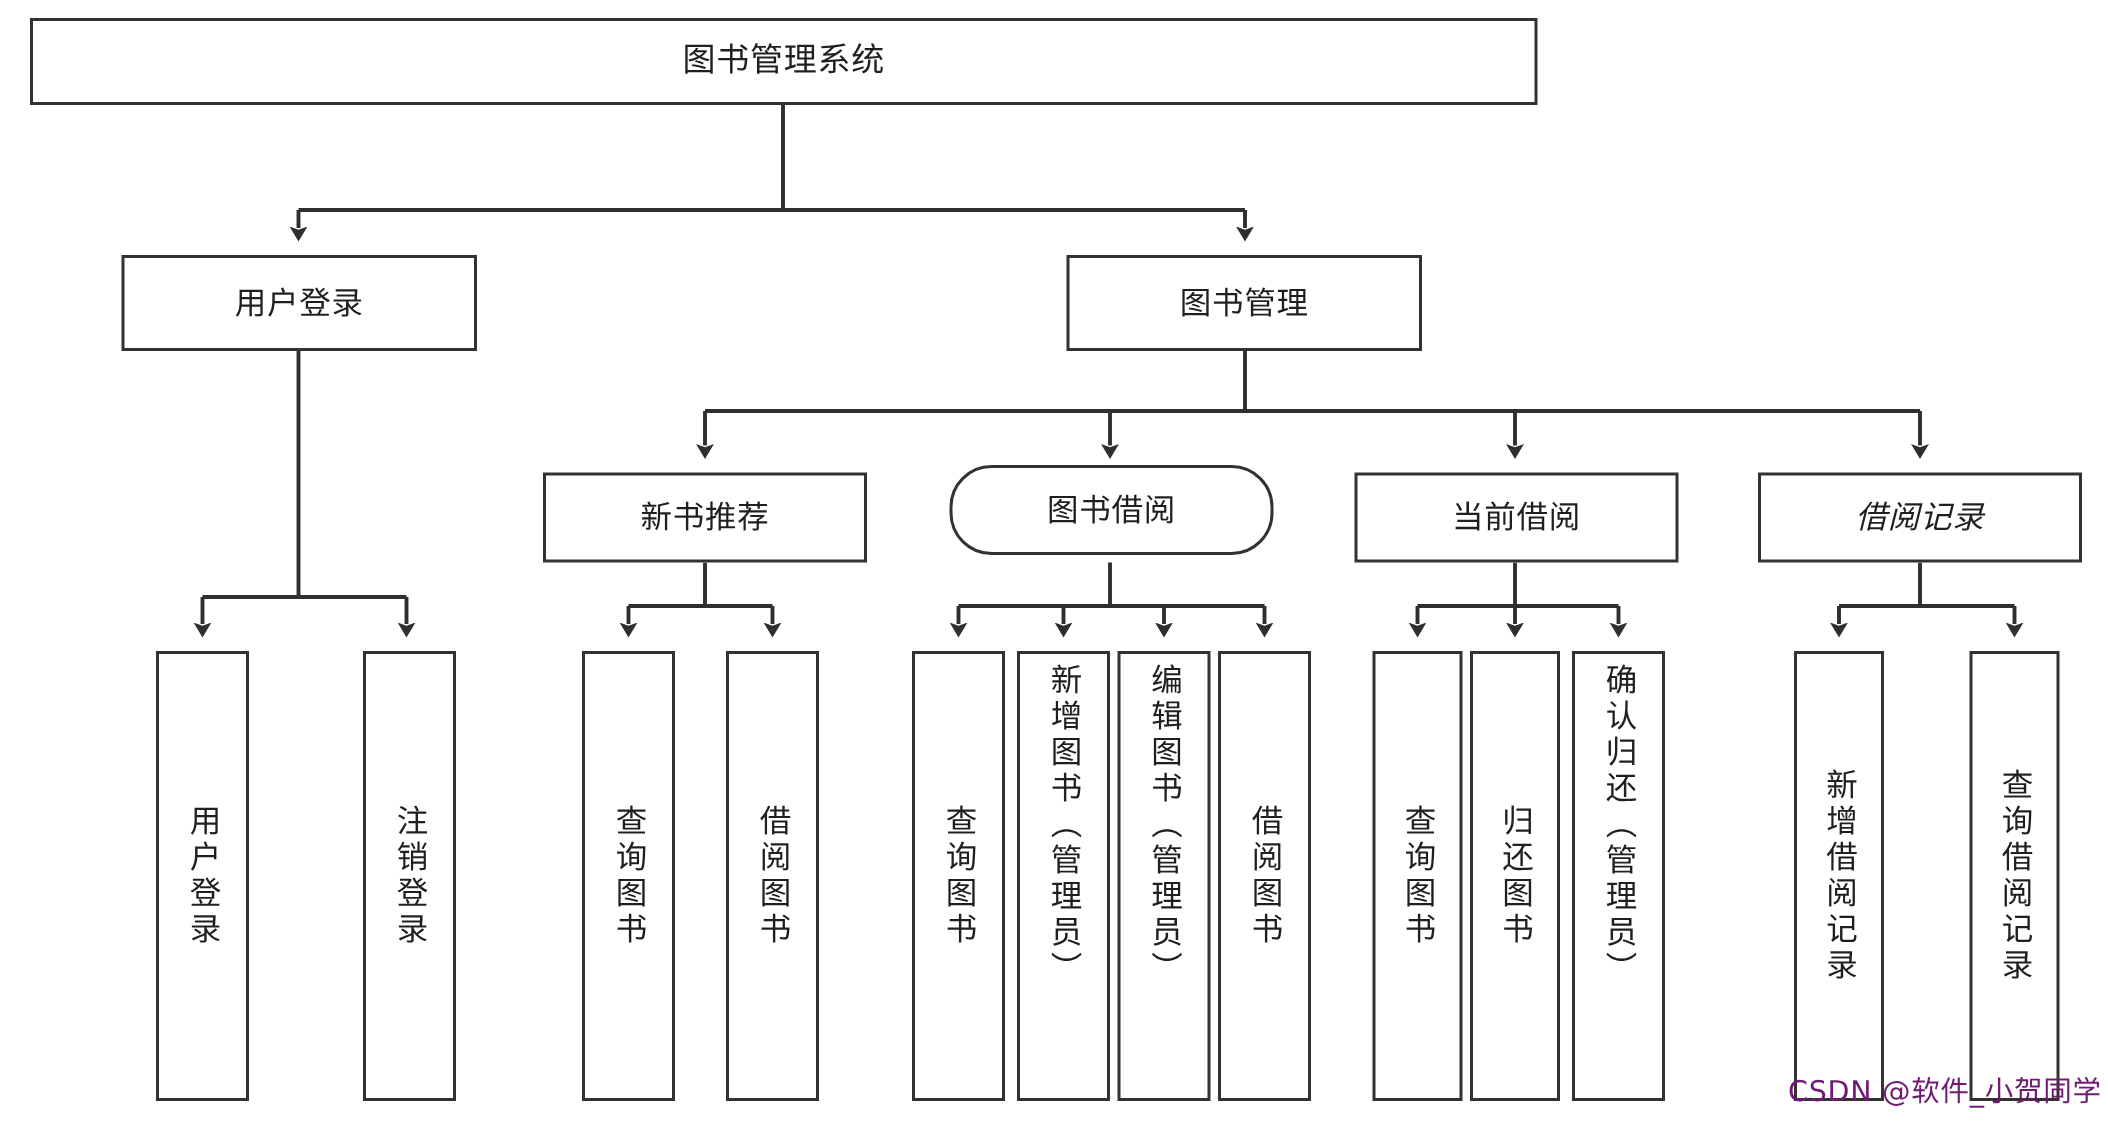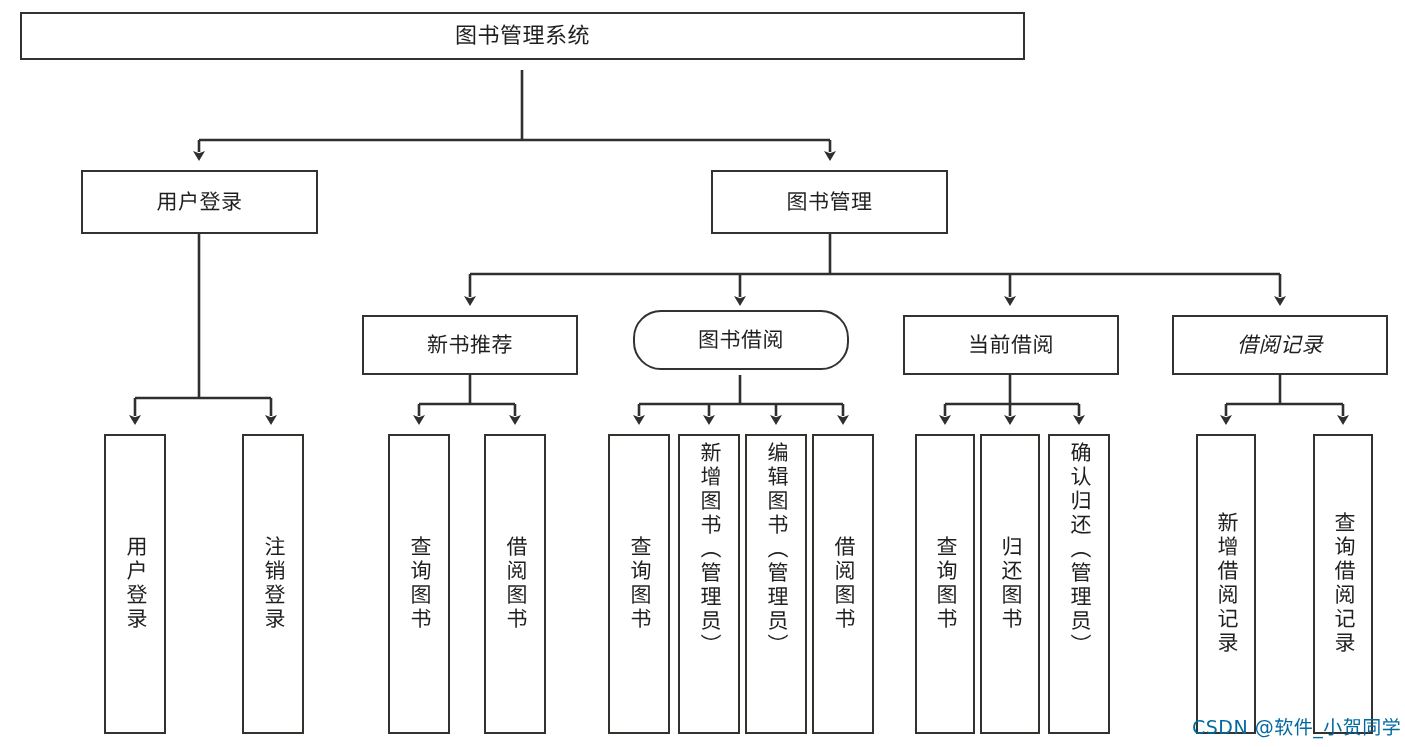--- a/index.html
+++ b/index.html
@@ -128,21 +128,21 @@
       <path d="M1010,404 L1010,416" marker-end="url(#arrow)"></path>
       <path d="M1079,404 L1079,416" marker-end="url(#arrow)"></path>
 
       <path d="M1280,375 L1280,404"></path>
       <path d="M1226,404 L1343,404"></path>
       <path d="M1226,404 L1226,416" marker-end="url(#arrow)"></path>
       <path d="M1343,404 L1343,416" marker-end="url(#arrow)"></path>
     </g>
   </svg>
 
-  <div class="node horiz root" style="left: 20px; top: 12px; width: 1005px; height: 48px; border-color: rgb(51, 50, 47);">
+  <div class="node horiz root" style="left: 20px; top: 12px; width: 1005px; height: 58px; border-color: rgb(51, 50, 47);">
     <span class="label">图书管理系统</span>
   </div>
 
   <div class="node horiz" style="left: 81px; top: 170px; width: 237px; height: 64px; border-color: rgb(51, 50, 47);">
     <span class="label">用户登录</span>
   </div>
   <div class="node horiz" style="left: 362px; top: 315px; width: 216px; height: 60px; border-color: rgb(51, 50, 47);">
     <span class="label">新书推荐</span>
   </div>
 
@@ -192,14 +192,14 @@
   <div class="node vert" style="left: 1048px; top: 434px; width: 62px; height: 300px; border-color: rgb(51, 50, 47);">
     <span class="label">确认归还（管理员）</span>
   </div>
   <div class="node vert mid" style="left: 1196px; top: 434px; width: 60px; height: 300px; border-color: rgb(51, 50, 47);">
     <span class="label">新增借阅记录</span>
   </div>
   <div class="node vert mid" style="left: 1313px; top: 434px; width: 60px; height: 300px; border-color: rgb(51, 50, 47);">
     <span class="label">查询借阅记录</span>
   </div>
 
-  <div class="watermark" style="left: 1192px; top: 712px; color: #0369a1;">CSDN @软件_小贺同学</div>
+  <div class="watermark" style="left: 1192px; top: 712px; color: #701a75;">CSDN @软件_小贺同学</div>
 </div>
 
 </body></html>

